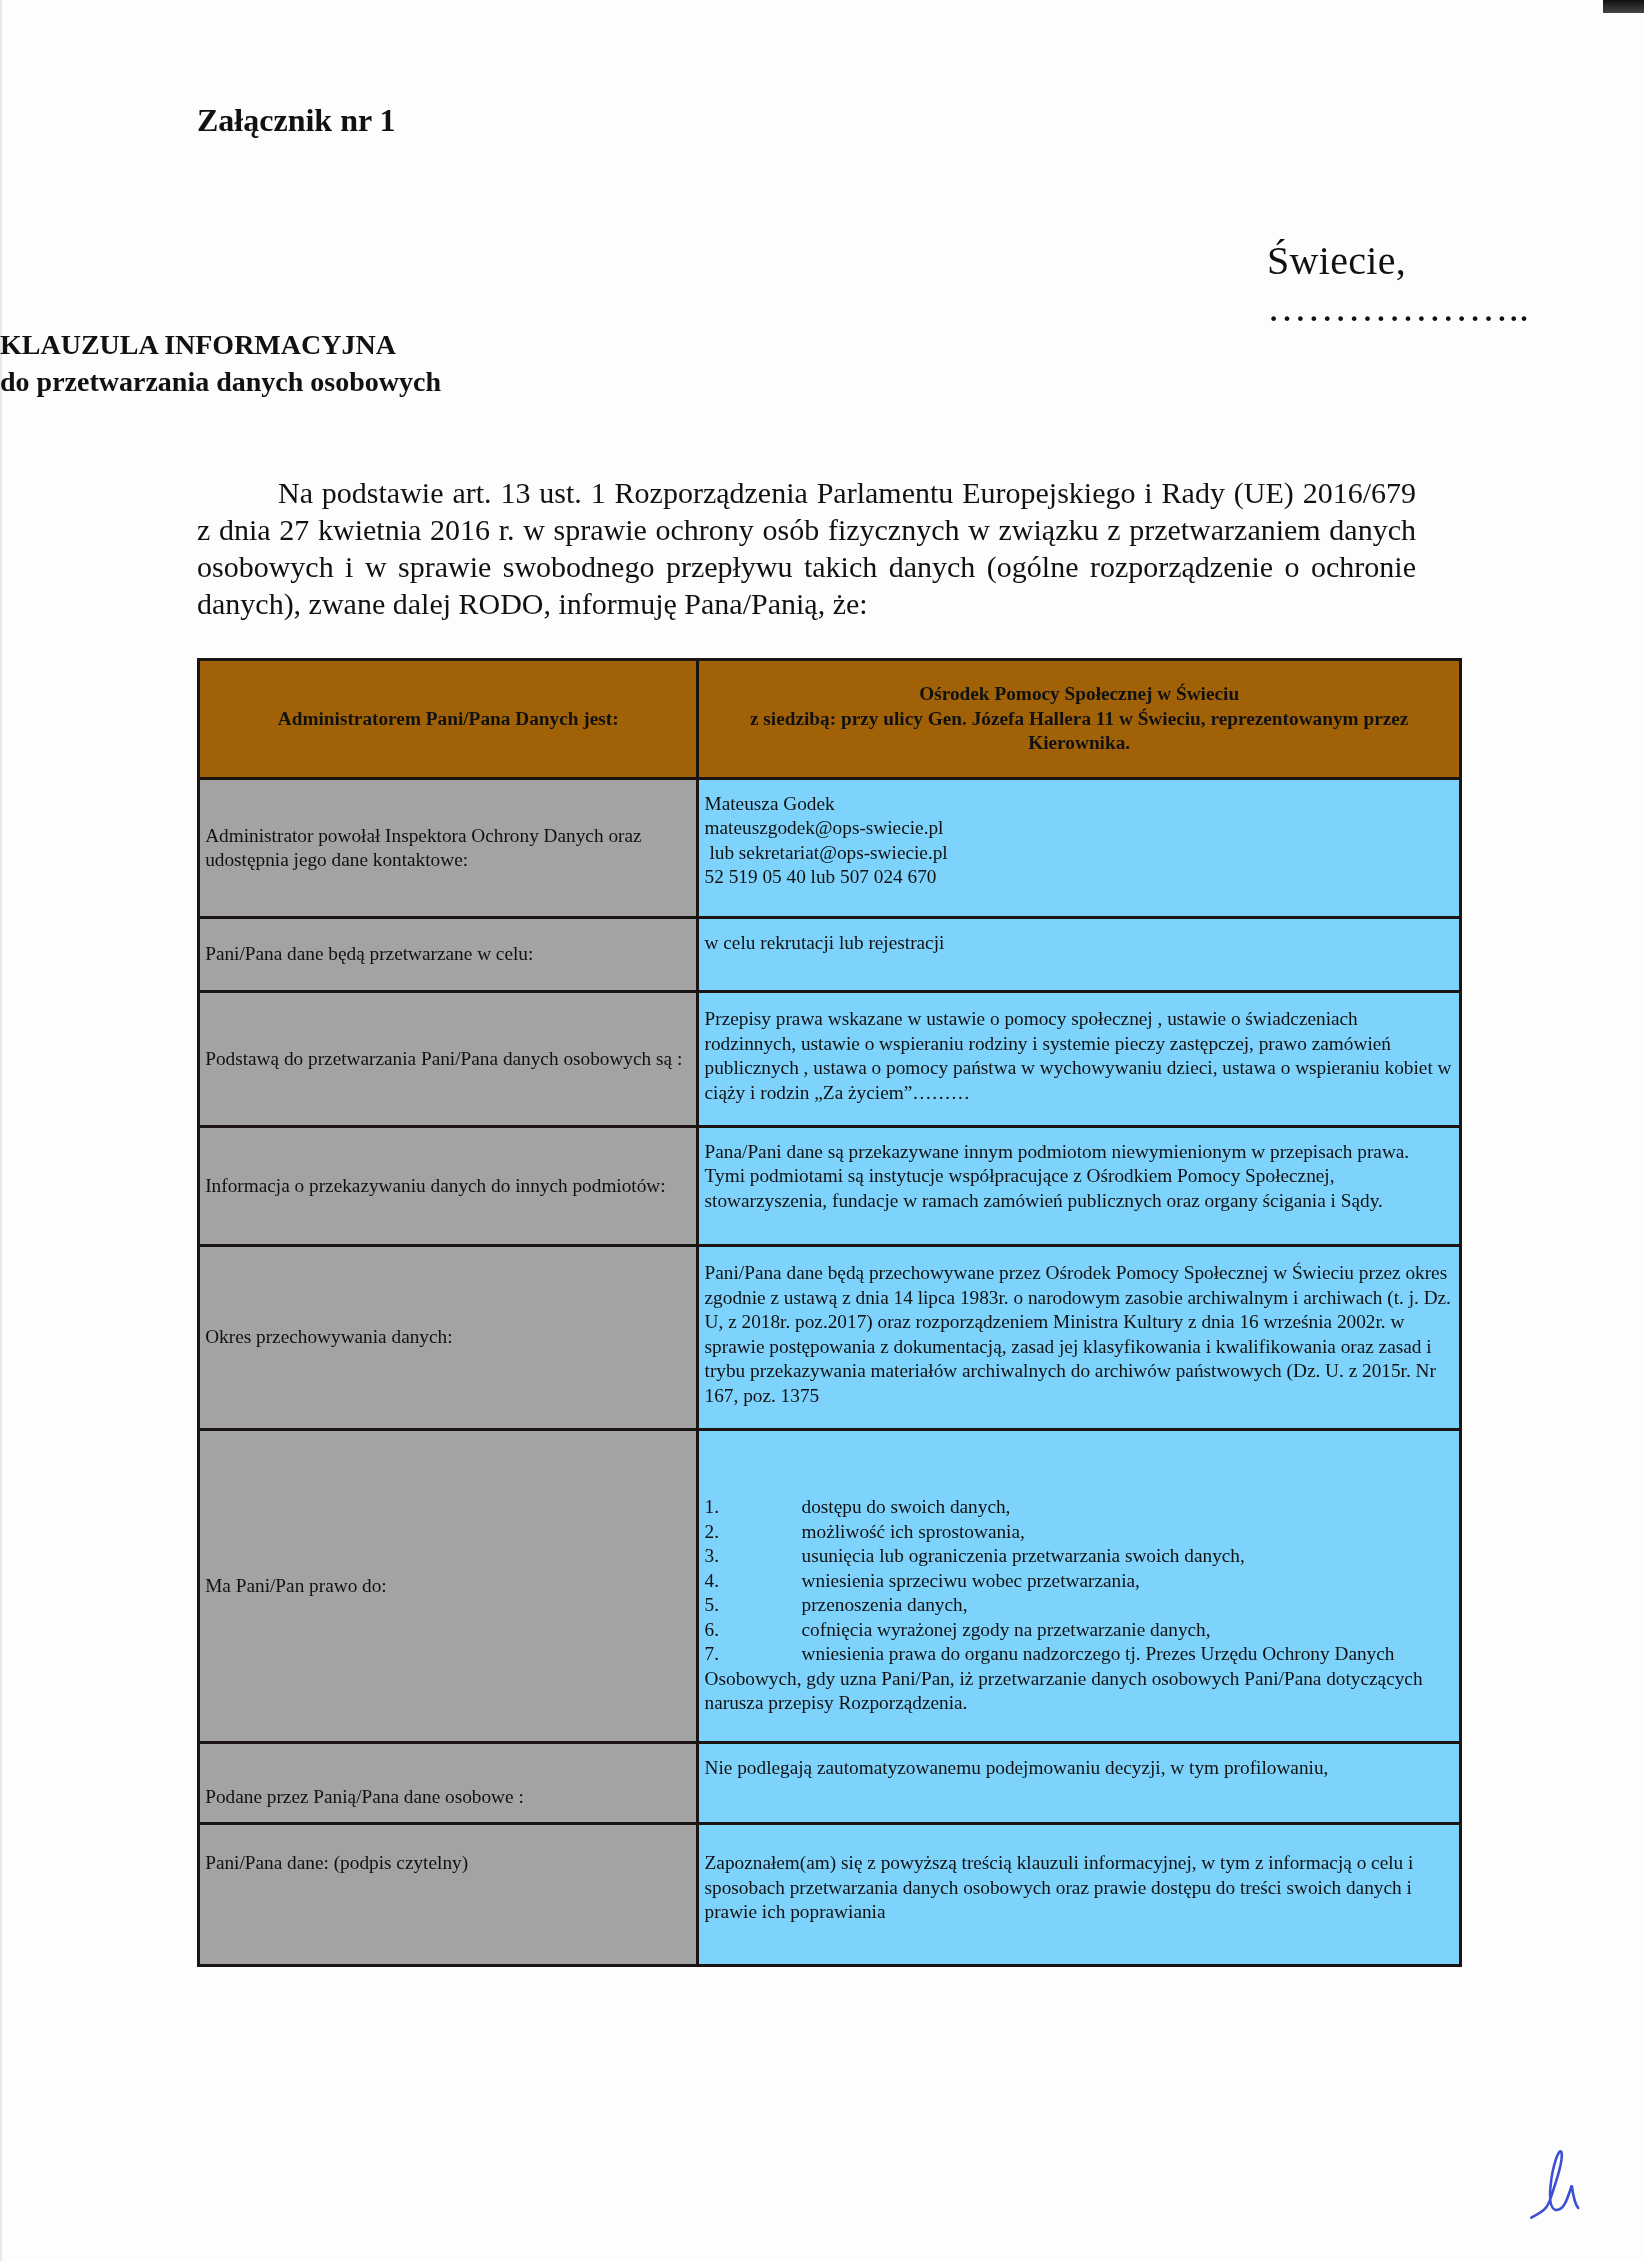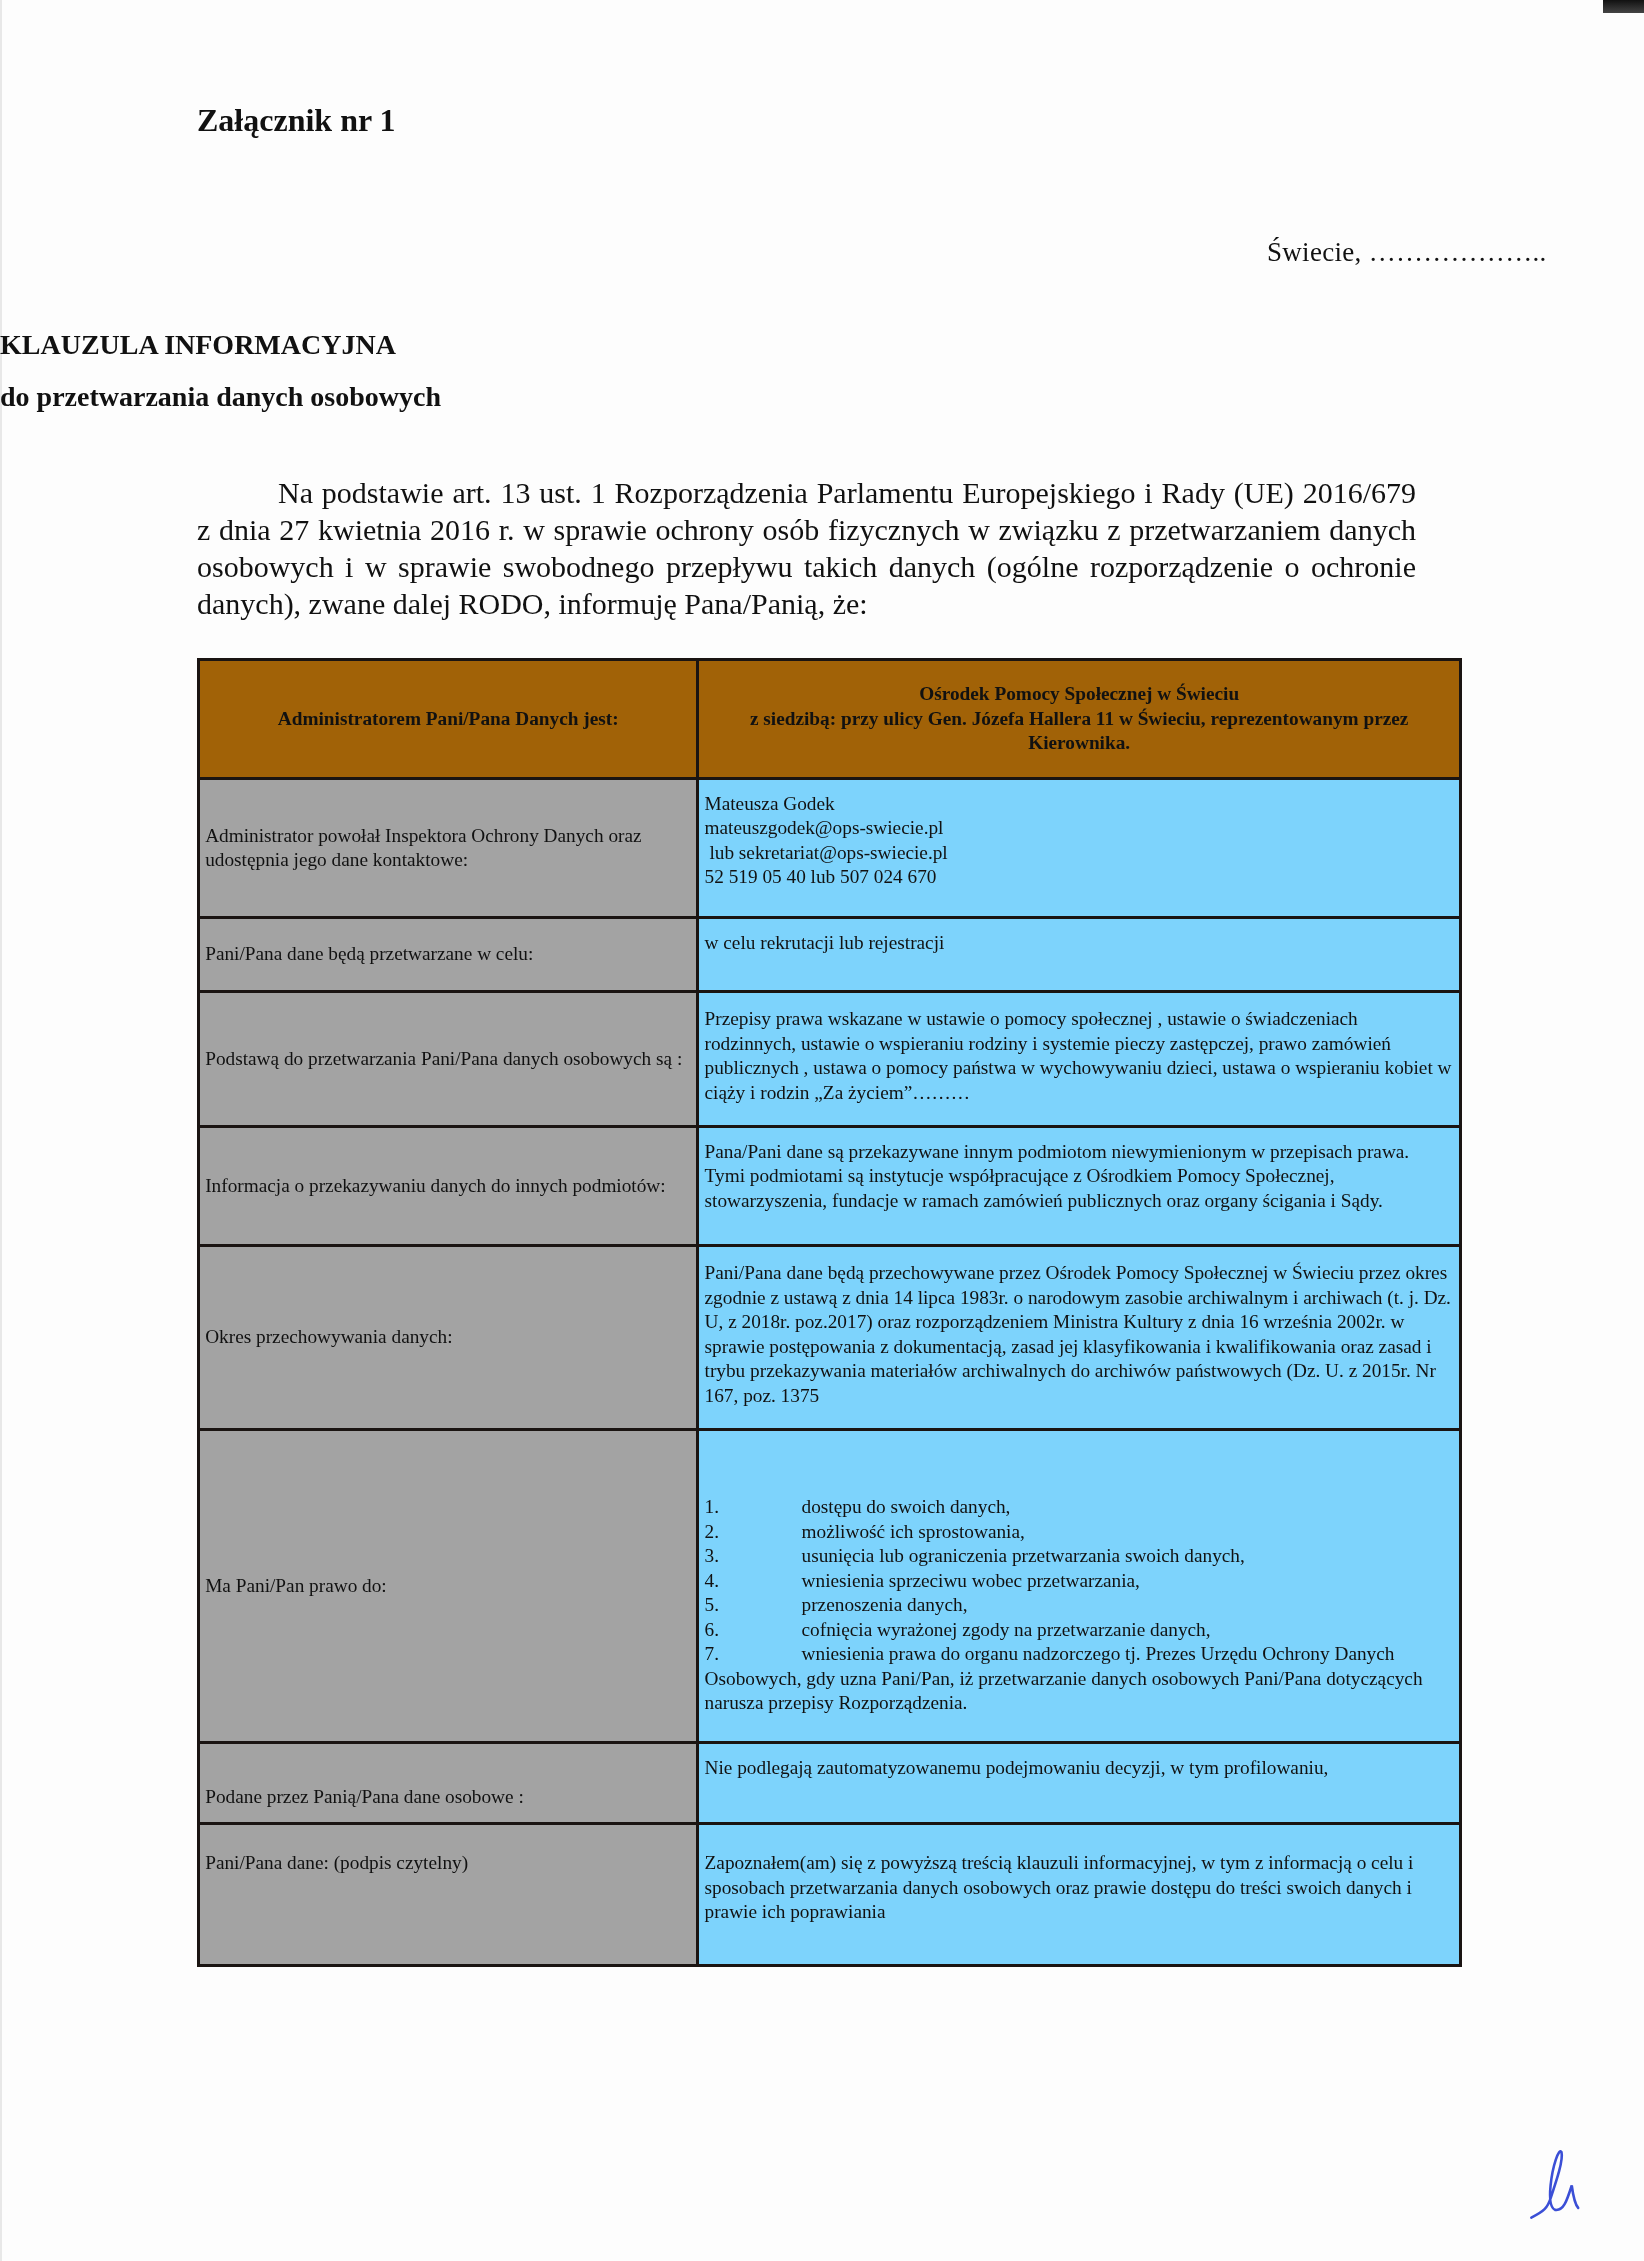--- a/index.html
+++ b/index.html
@@ -3,24 +3,24 @@
 <meta charset="utf-8">
 <style>
   html, body { margin:0; padding:0; }
   body {
     width:1644px; height:2261px; background:#fdfdfd; position:relative; overflow:hidden;
     font-family:"Liberation Serif", "DejaVu Serif", serif; color:#111;
   }
   .scan-edge-left { position:absolute; left:0; top:0; width:1.9px; height:2261px; background:#e8e8e8; }
   .scan-mark-top { position:absolute; left:1603px; top:0; width:41px; height:13px; background:linear-gradient(#111,#444); }
   .attachment-label { position:absolute; left:197px; top:102px; font-size:32px; font-weight:bold; }
-  .place-date { position:absolute; left:1267px; top:237px; font-size:27px; letter-spacing:0.3px; }
+  .place-date { position:absolute; left:1267px; top:237px; font-size:40px; letter-spacing:0.3px; }
   .title-block { position:absolute; left:0; width:1644px; top:326px; text-align:left; font-weight:bold; }
   .title-main { font-size:28px; line-height:37px; }
-  .title-sub { font-size:28px; line-height:37px;margin-top:15px; }
+  .title-sub { font-size:28px; line-height:37px; }
   .intro {
     position:absolute; left:197px; top:474px; width:1219px; font-size:30px; line-height:37px;
     text-align:justify; text-indent:81px;
   }
   table.clause {
     position:absolute; left:197px; top:658px; width:1265px; border-collapse:collapse;
     table-layout:fixed; font-size:19.3px; line-height:24.5px;
   }
   table.clause td { border:3.9px solid #1a1412; vertical-align:middle; padding:0 5.2px; }
   table.clause td.lbl { background:#a3a3a3; width:486px; }

